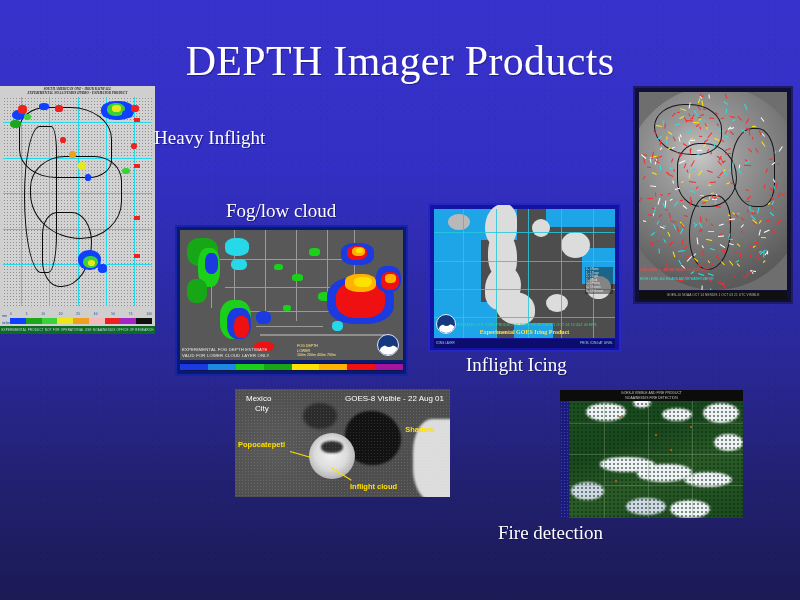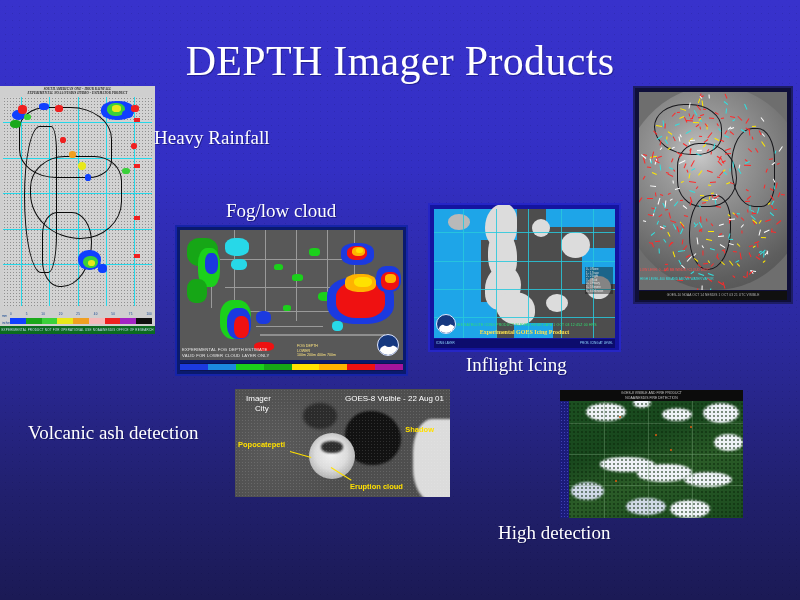--- a/index.html
+++ b/index.html
@@ -860,26 +860,26 @@
 
   <div class="panel" id="p-ash">
     <div class="field"></div>
     <div class="dark2"></div>
     <div class="dark"></div>
     <div class="bright"></div>
     <div class="plume"></div>
     <div class="crater"></div>
     <div class="noise"></div>
 
-    <div class="lbl lbl-white" style="left:11px;top:5px;">Imager</div>
+    <div class="lbl lbl-white" style="left:11px;top:5px;">Mexico</div>
     <div class="lbl lbl-white" style="left:20px;top:15px;">City</div>
     <div class="lbl lbl-white" style="right:6px;top:5px;">GOES-8 Visible - 22 Aug 01</div>
     <div class="lbl lbl-yellow" style="right:16px;top:36px;">Shadow</div>
     <div class="lbl lbl-yellow" style="left:3px;top:51px;">Popocatepetl</div>
-    <div class="lbl lbl-yellow" style="left:115px;top:93px;">Eruption cloud</div>
+    <div class="lbl lbl-yellow" style="left:115px;top:93px;">Inflight cloud</div>
     <div class="leader" style="left:55px;top:62px;width:22px;transform:rotate(16deg);"></div>
     <div class="leader" style="left:96px;top:78px;width:24px;transform:rotate(32deg);"></div>
   </div>
 
   <div class="panel" id="p-fire">
     <div class="terrain"></div>
 
     <div class="snow" style="left:14%;top:10%;width:22%;height:14%;"></div>
     <div class="snow" style="left:40%;top:6%;width:10%;height:8%;"></div>
     <div class="snow" style="left:56%;top:14%;width:16%;height:10%;"></div>
@@ -906,19 +906,18 @@
     <div class="hot" style="left:30%;top:70%;"></div>
     <div class="hot" style="left:71%;top:28%;"></div>
 
     <div class="hdr">
       <div>GOES-8 VISIBLE  AND  FIRE PRODUCT</div>
       <div>NOAA/NESDIS  FIRE  DETECTION</div>
     </div>
     <div class="sidebar"></div>
   </div>
 
-  <div class="caption" id="cap-rain" style="left:154px; top:127px;">Heavy Rainfall</div>
+  <div class="caption" id="cap-rain" style="left:154px; top:127px;">Heavy Inflight</div>
   <div class="caption" id="cap-ice" style="left:466px; top:354px;">Inflight Icing</div>
   <div class="caption" id="cap-fog" style="left:226px; top:200px;">Fog/low cloud</div>
-  <div class="caption" id="cap-ash" style="left:28px;  top:422px;">Volcanic ash detection</div>
-  <div class="caption" id="cap-fire" style="left:498px; top:522px;">High detection</div>
+  <div class="caption" id="cap-fire" style="left:498px; top:522px;">Fire detection</div>
 
 </div>
 
 </body></html>

